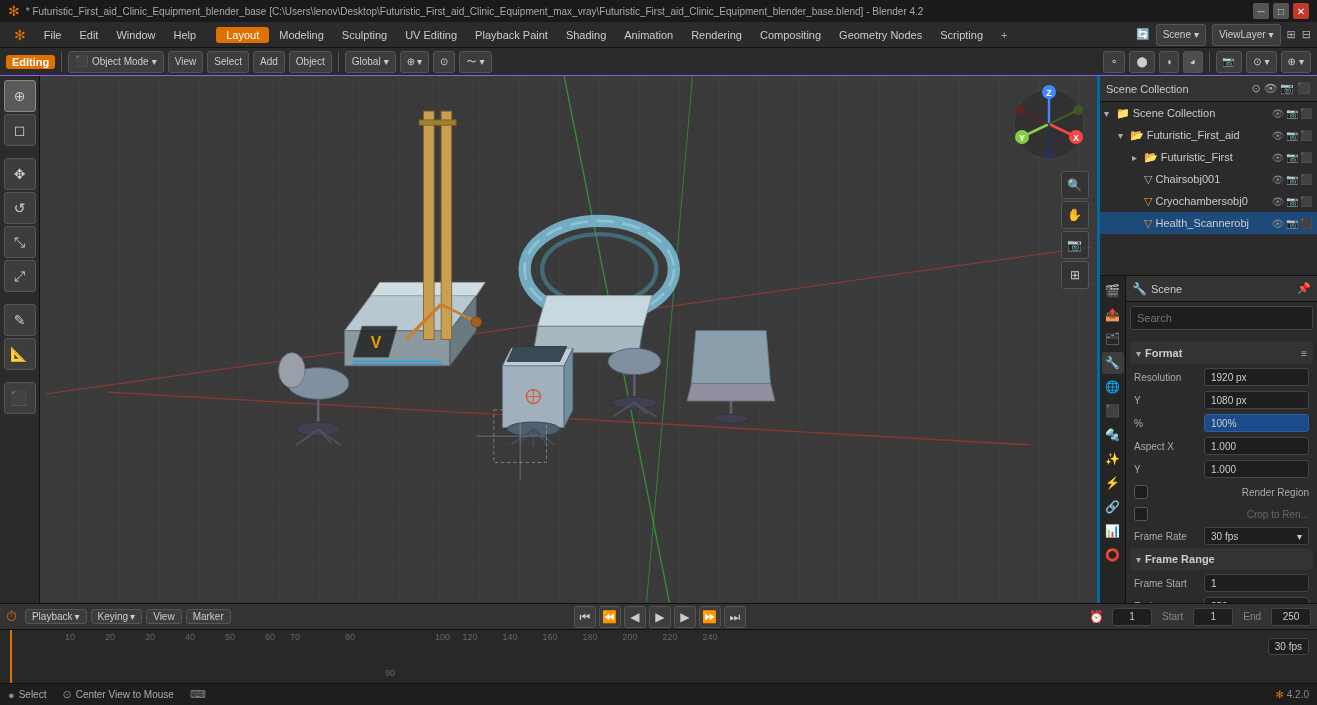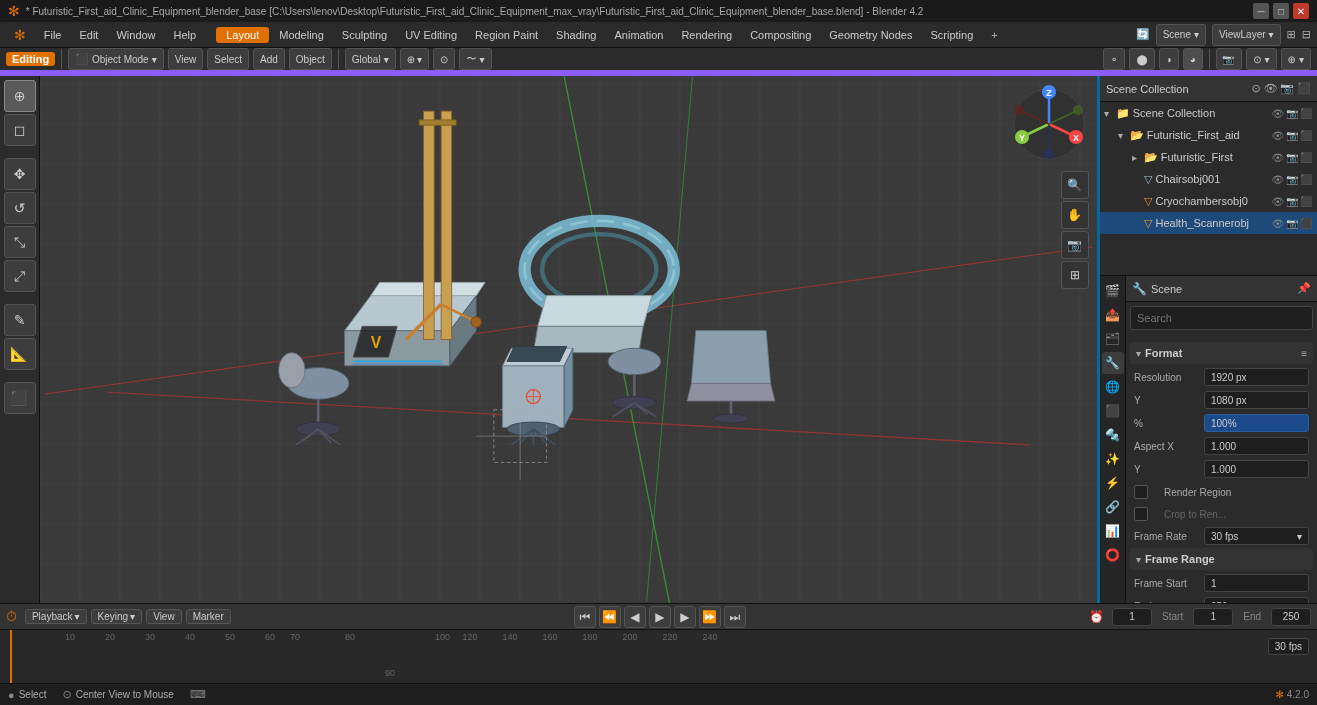--- a/index.html
+++ b/index.html
@@ -78,21 +78,21 @@
 
     
     .toolbar {
       height: 28px;
       background: #2b2b2b;
       display: flex;
       align-items: center;
       padding: 0 6px;
       gap: 4px;
       flex-shrink: 0;
-      border-bottom: 6px solid #8b5cf6;
+      border-bottom: 1px solid #8b5cf6;
     }
     .toolbar-btn {
       height: 22px;
       padding: 0 6px;
       background: #3d3d3d;
       border: 1px solid #555;
       border-radius: 3px;
       color: #ccc;
       font-size: 10px;
       cursor: pointer;
@@ -375,23 +375,24 @@
       font-size: 10px;
       color: #ccc;
     }
     .props-value.highlight {
       background: #1c4a8a;
       border-color: #2a5fa0;
     }
     .props-checkbox {
       display: flex;
       align-items: center;
-      gap: 16px;
+      gap: 8px;
       padding: 0 4px;
       height: 22px;
+      justify-content: space-between;
     }
     .checkbox-box {
       width: 14px;
       height: 14px;
       border: 1px solid #555;
       border-radius: 2px;
       background: #1e1e1e;
       display: flex;
       align-items: center;
       justify-content: center;
@@ -568,21 +569,21 @@
   <span class="menu-item">File</span>
   <span class="menu-item">Edit</span>
   <span class="menu-item">Window</span>
   <span class="menu-item">Help</span>
   <div style="width:8px;"></div>
 
   <span class="menu-item" style="background:#e07000;color:#fff;padding:2px 10px;border-radius:3px;">Layout</span>
   <span class="menu-item">Modeling</span>
   <span class="menu-item">Sculpting</span>
   <span class="menu-item">UV Editing</span>
-  <span class="menu-item">Region Paint</span>
+  <span class="menu-item">Playback Paint</span>
   <span class="menu-item">Shading</span>
   <span class="menu-item">Animation</span>
   <span class="menu-item">Rendering</span>
   <span class="menu-item">Compositing</span>
   <span class="menu-item">Geometry Nodes</span>
   <span class="menu-item">Scripting</span>
   <span class="menu-item" style="color:#aaa;">+</span>
   <div class="toolbar-spacer"></div>
 
   <div style="display:flex;align-items:center;gap:6px;">

